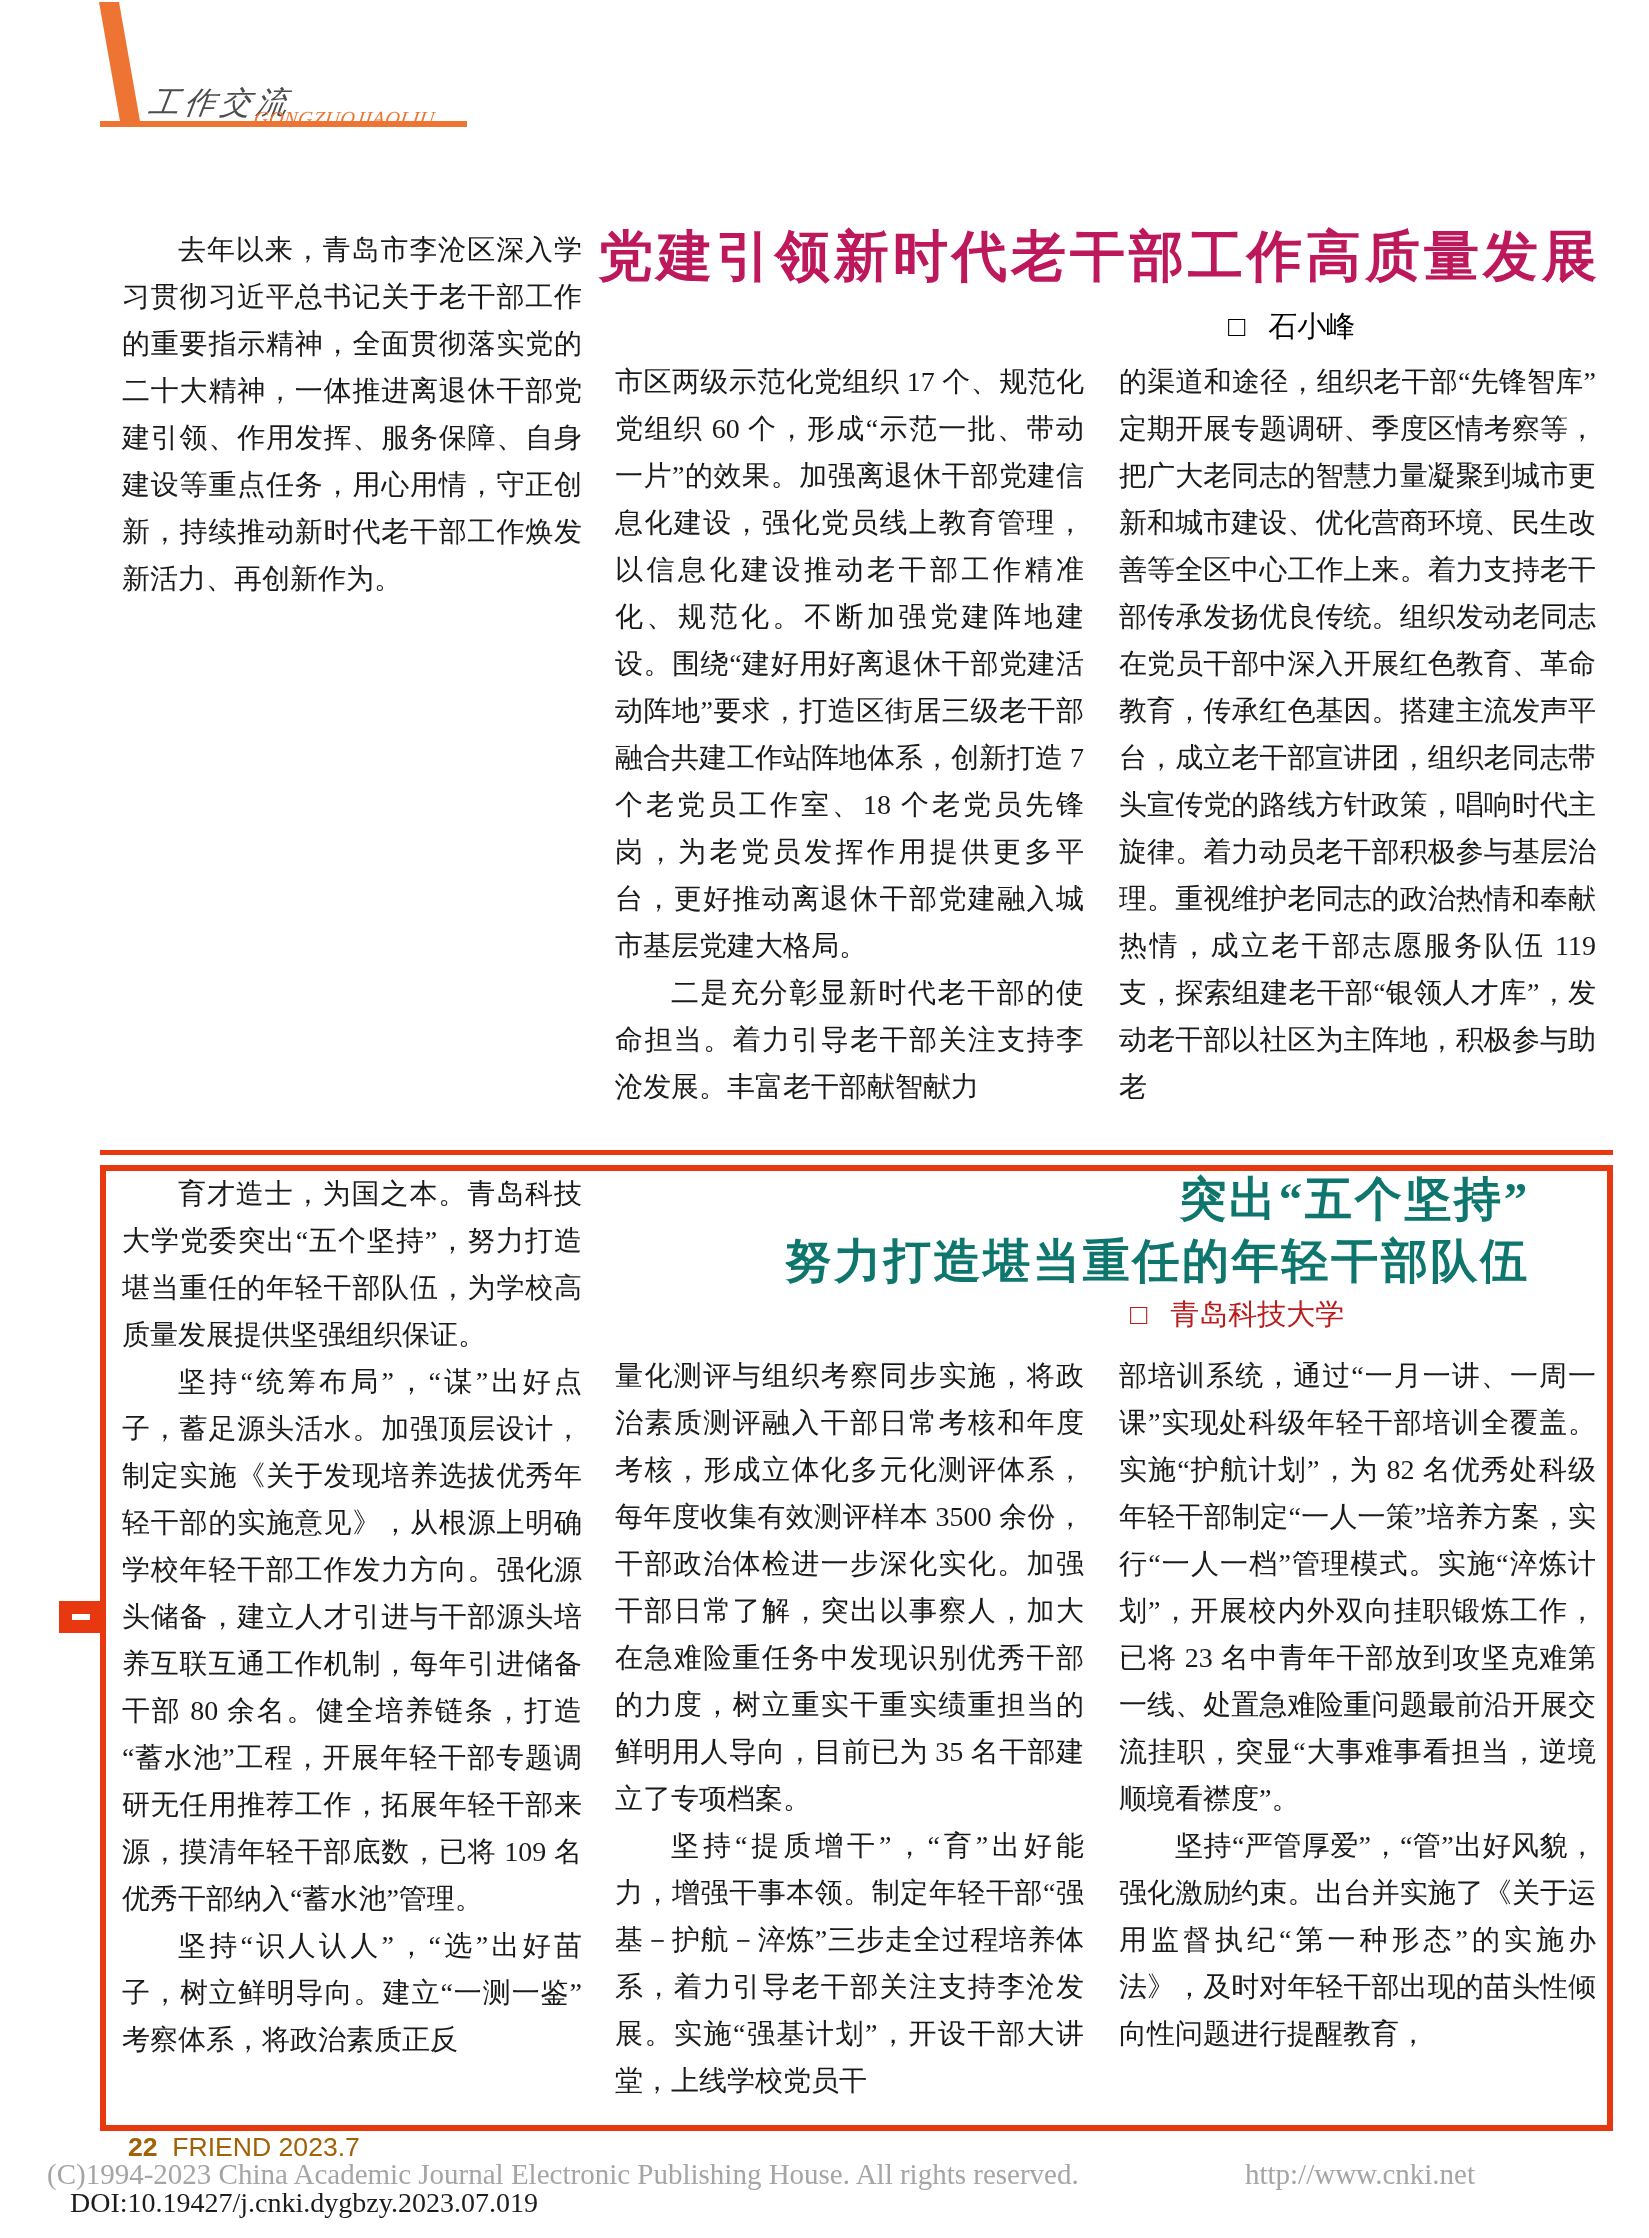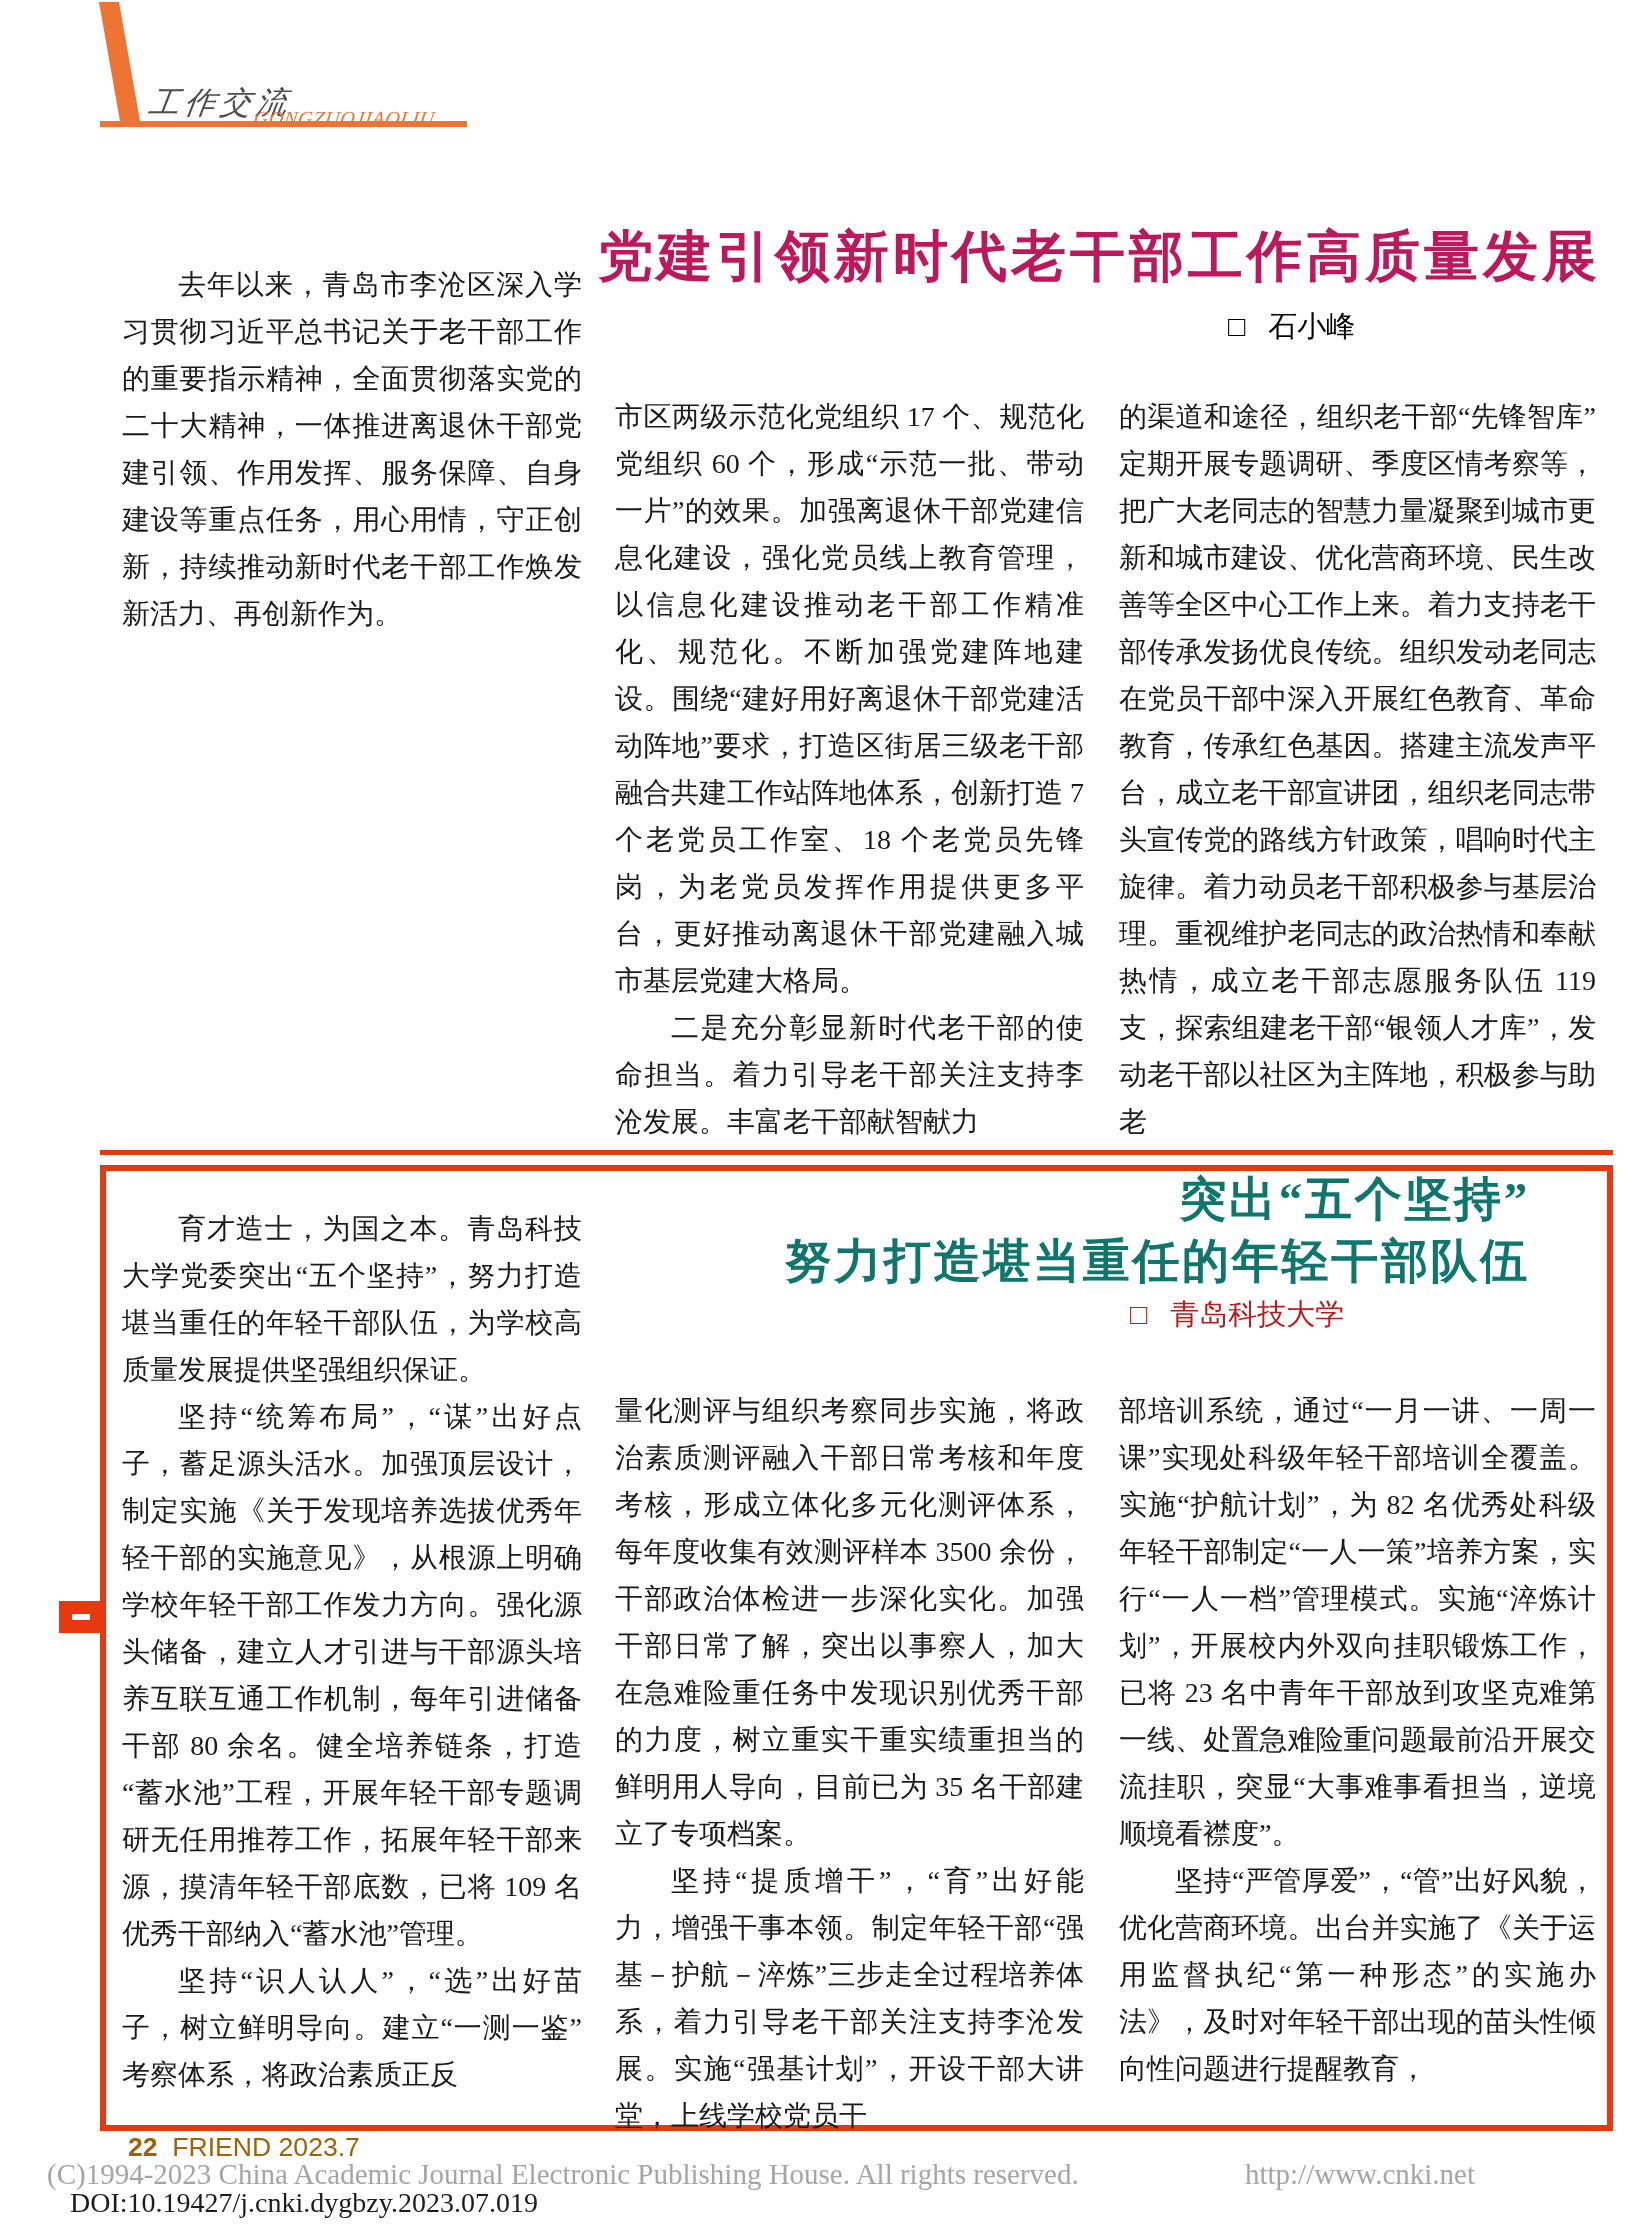--- a/index.html
+++ b/index.html
@@ -19,21 +19,21 @@
   
   .a1-title{left:598px;top:227px;width:977px;text-align:center;font-size:55px;font-weight:bold;
             color:#be185d;letter-spacing:4px;line-height:1.1;white-space:nowrap;}
   .a1-author{left:1228px;top:307px;font-size:29px;color:#000;white-space:nowrap;}
   .a2-title{left:612px;top:1168px;width:918px;text-align:right;font-size:47px;font-weight:bold;
             color:#0f766e;letter-spacing:2.7px;line-height:62px;}
   .a2-author{left:1130px;top:1295px;font-size:29px;color:#b91c1c;white-space:nowrap;}
   .author-marker{display:inline-block;margin-right:22.6px;}
 
   
-  .col{position:absolute;font-size:28px;line-height:47px;text-align:justify;color:#1a1a1a;margin-top:35px;}
+  .col{position:absolute;font-size:28px;line-height:47px;text-align:justify;color:#1a1a1a;}
   .col p{margin:0;padding:0;}
   .col p.ind{text-indent:2em;}
   .a1c1{left:122px;top:226px;width:460px;}
   .a1c2{left:615px;top:358px;width:469px;}
   .a1c3{left:1119px;top:358px;width:477px;}
   .a2c1{left:122px;top:1170px;width:460px;}
   .a2c2{left:615px;top:1352px;width:469px;}
   .a2c3{left:1119px;top:1352px;width:477px;}
 
   
@@ -96,21 +96,21 @@
         <p class="ind">育才造士，为国之本。青岛科技大学党委突出“五个坚持”，努力打造堪当重任的年轻干部队伍，为学校高质量发展提供坚强组织保证。</p>
         <p class="ind">坚持“统筹布局”，“谋”出好点子，蓄足源头活水。加强顶层设计，制定实施《关于发现培养选拔优秀年轻干部的实施意见》，从根源上明确学校年轻干部工作发力方向。强化源头储备，建立人才引进与干部源头培养互联互通工作机制，每年引进储备干部 80 余名。健全培养链条，打造“蓄水池”工程，开展年轻干部专题调研无任用推荐工作，拓展年轻干部来源，摸清年轻干部底数，已将 109 名优秀干部纳入“蓄水池”管理。</p>
         <p class="ind">坚持“识人认人”，“选”出好苗子，树立鲜明导向。建立“一测一鉴”考察体系，将政治素质正反</p>
       </div>
     <div class="col a2c2">
         <p>量化测评与组织考察同步实施，将政治素质测评融入干部日常考核和年度考核，形成立体化多元化测评体系，每年度收集有效测评样本 3500 余份，干部政治体检进一步深化实化。加强干部日常了解，突出以事察人，加大在急难险重任务中发现识别优秀干部的力度，树立重实干重实绩重担当的鲜明用人导向，目前已为 35 名干部建立了专项档案。</p>
         <p class="ind">坚持“提质增干”，“育”出好能力，增强干事本领。制定年轻干部“强基－护航－淬炼”三步走全过程培养体系，着力引导老干部关注支持李沧发展。实施“强基计划”，开设干部大讲堂，上线学校党员干</p>
       </div>
     <div class="col a2c3">
         <p>部培训系统，通过“一月一讲、一周一课”实现处科级年轻干部培训全覆盖。实施“护航计划”，为 82 名优秀处科级年轻干部制定“一人一策”培养方案，实行“一人一档”管理模式。实施“淬炼计划”，开展校内外双向挂职锻炼工作，已将 23 名中青年干部放到攻坚克难第一线、处置急难险重问题最前沿开展交流挂职，突显“大事难事看担当，逆境顺境看襟度”。</p>
-        <p class="ind">坚持“严管厚爱”，“管”出好风貌，优化营商环境。出台并实施了《关于运用监督执纪“第一种形态”的实施办法》，及时对年轻干部出现的苗头性倾向性问题进行提醒教育，</p>
+        <p class="ind">坚持“严管厚爱”，“管”出好风貌，强化激励约束。出台并实施了《关于运用监督执纪“第一种形态”的实施办法》，及时对年轻干部出现的苗头性倾向性问题进行提醒教育，</p>
       </div>
   </div>
 
   <div class="abs page-line">
     <span class="page-num">22</span><span>FRIEND 2023.7</span>
   </div>
   <div class="abs copy-row">
     <span>(C)1994-2023 China Academic Journal Electronic Publishing House. All rights reserved.</span>
     <span>http://www.cnki.net</span>
   </div>

